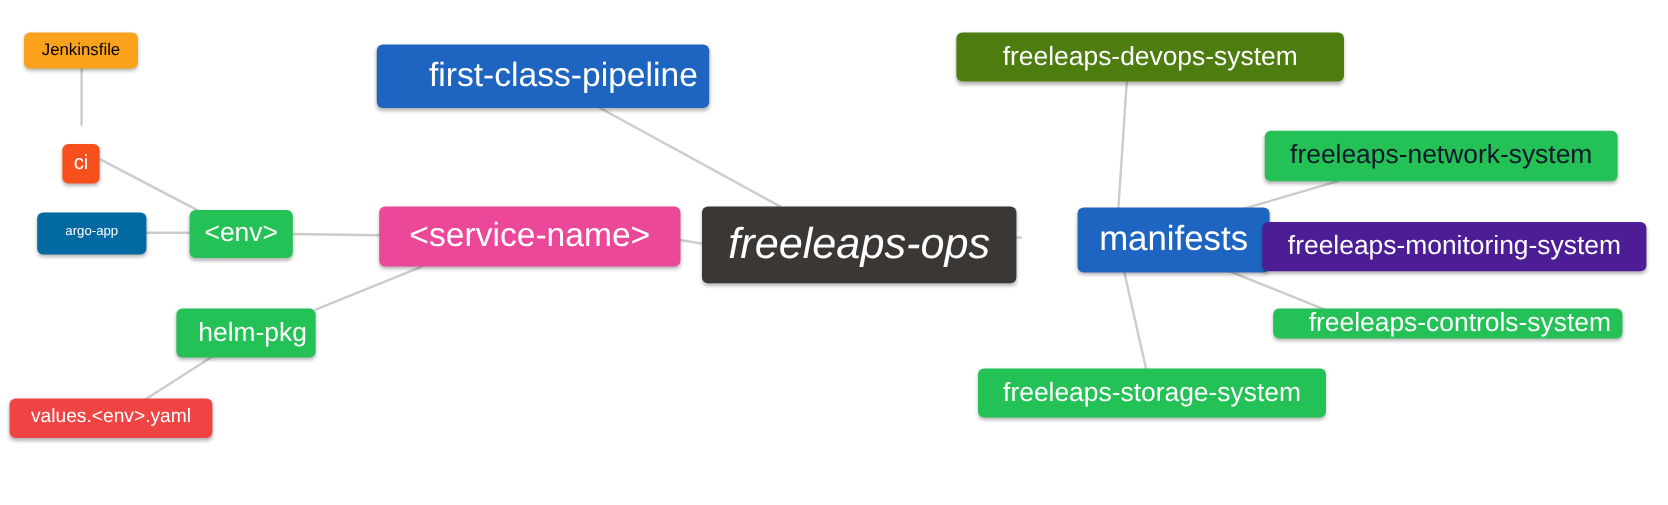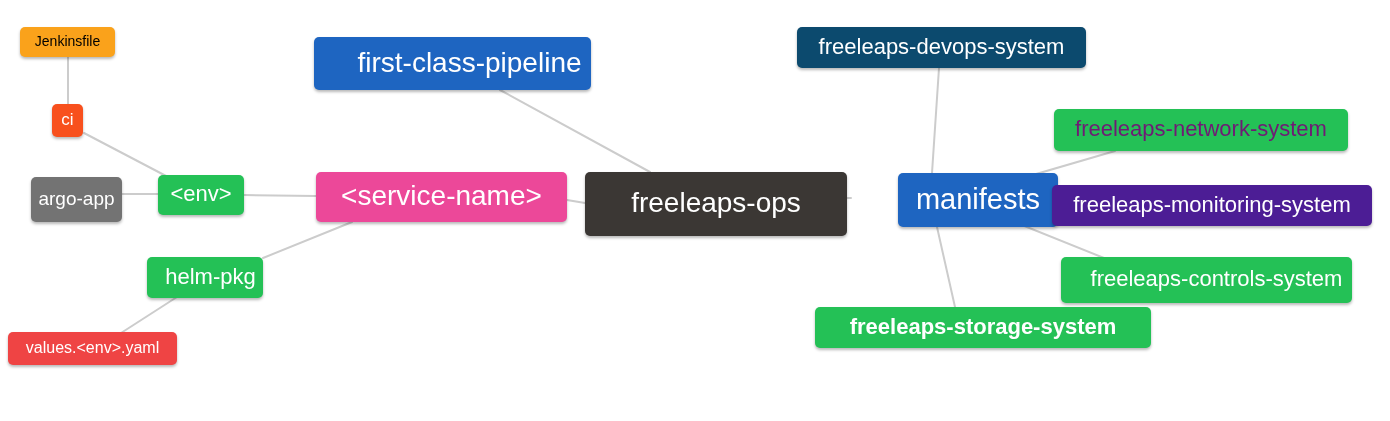--- a/index.html
+++ b/index.html
@@ -58,56 +58,56 @@
       <line x1="932" y1="173" x2="939" y2="68" stroke="#cccccc" stroke-width="2" stroke-linecap="round"></line>
       <line x1="1012" y1="181" x2="1115" y2="151" stroke="#cccccc" stroke-width="2" stroke-linecap="round"></line>
       <line x1="1012" y1="200" x2="1052" y2="203" stroke="#cccccc" stroke-width="2" stroke-linecap="round"></line>
       <line x1="1012" y1="221" x2="1104" y2="258" stroke="#cccccc" stroke-width="2" stroke-linecap="round"></line>
       <line x1="937" y1="227" x2="955" y2="307" stroke="#cccccc" stroke-width="2" stroke-linecap="round"></line>
     </svg>
   <div>
       <div class="node" style="left: 20px; top: 27px; width: 95px; height: 30px; font-size: 14px; background: rgb(250, 162, 27); color: #000000;">
         <span>Jenkinsfile</span>
       </div>
-      <div class="node" style="left: 52px; top: 104px; width: 31px; height: 33px; font-size: 17px; background: rgb(248, 80, 29); color: rgb(255, 255, 255);">
+      <div class="node" style="left: 52px; top: 120px; width: 31px; height: 33px; font-size: 17px; background: rgb(248, 80, 29); color: rgb(255, 255, 255);">
         <span>ci</span>
       </div>
-      <div class="node" style="left: 31px; top: 177px; width: 91px; height: 45px; font-size: 19px; background: #737373; color: rgb(255, 255, 255);">
+      <div class="node" style="left: 31px; top: 177px; width: 91px; height: 35px; font-size: 11px; background: #0369a1; color: rgb(255, 255, 255);">
         <span>argo-app</span>
       </div>
       <div class="node" style="left: 158px; top: 175px; width: 86px; height: 40px; font-size: 22px; background: rgb(36, 193, 86); color: rgb(255, 255, 255); text-align: right;">
         <span>&lt;env&gt;</span>
       </div>
       <div class="node" style="left: 147px; top: 257px; width: 116px; height: 41px; font-size: 22px; background: rgb(36, 193, 86); color: rgb(255, 255, 255); padding-left: 11px;">
         <span>helm-pkg</span>
       </div>
       <div class="node" style="left: 8px; top: 332px; width: 169px; height: 33px; font-size: 16px; background: #ef4444; color: rgb(255, 255, 255);">
         <span>values.&lt;env&gt;.yaml</span>
       </div>
       <div class="node" style="left: 314px; top: 37px; width: 277px; height: 53px; font-size: 28px; background: rgb(30, 101, 193); color: rgb(255, 255, 255); padding-left: 34px;">
         <span>first-class-pipeline</span>
       </div>
       <div class="node" style="left: 316px; top: 172px; width: 251px; height: 50px; font-size: 28px; background: #ec4899; color: rgb(255, 255, 255);">
         <span>&lt;service-name&gt;</span>
       </div>
-      <div class="node" style="left: 585px; top: 172px; width: 262px; height: 64px; font-size: 28px; background: rgb(59, 55, 52); color: rgb(255, 255, 255);">
+      <div class="node" style="left: 585px; top: 172px; width: 262px; height: 64px; font-size: 36px; background: rgb(59, 55, 52); color: rgb(255, 255, 255); font-style: italic;">
         <span>freeleaps-ops</span>
       </div>
       <div class="node" style="left: 850px; top: 173px; width: 160px; height: 54px; font-size: 29px; background: rgb(30, 101, 193); color: rgb(255, 255, 255); margin-left: 48px;">
         <span>manifests</span>
       </div>
-      <div class="node" style="left: 797px; top: 27px; width: 289px; height: 41px; font-size: 22px; background: #0c4a6e; color: rgb(255, 255, 255);">
+      <div class="node" style="left: 797px; top: 27px; width: 323px; height: 41px; font-size: 22px; background: #4d7c0f; color: rgb(255, 255, 255);">
         <span>freeleaps-devops-system</span>
       </div>
-      <div class="node" style="left: 1054px; top: 109px; width: 294px; height: 42px; font-size: 22px; background: rgb(36, 193, 86); color: #701a75;">
+      <div class="node" style="left: 1054px; top: 109px; width: 294px; height: 42px; font-size: 22px; background: rgb(36, 193, 86); color: #0f172a;">
         <span>freeleaps-network-system</span>
       </div>
       <div class="node" style="left: 1052px; top: 185px; width: 320px; height: 41px; font-size: 22px; background: #4c1d95; color: rgb(255, 255, 255);">
         <span>freeleaps-monitoring-system</span>
       </div>
-      <div class="node" style="left: 1061px; top: 257px; width: 291px; height: 46px; font-size: 22px; background: rgb(36, 193, 86); color: rgb(255, 255, 255); padding-left: 20px;">
+      <div class="node" style="left: 1061px; top: 257px; width: 291px; height: 25px; font-size: 22px; background: rgb(36, 193, 86); color: rgb(255, 255, 255); padding-left: 20px;">
         <span>freeleaps-controls-system</span>
       </div>
-      <div class="node" style="left: 815px; top: 307px; width: 336px; height: 41px; font-size: 22px; background: rgb(36, 193, 86); color: rgb(255, 255, 255); font-weight: bold;">
+      <div class="node" style="left: 815px; top: 307px; width: 290px; height: 41px; font-size: 22px; background: rgb(36, 193, 86); color: rgb(255, 255, 255);">
         <span>freeleaps-storage-system</span>
       </div>
     </div>
 </div>
 
 </body></html>

